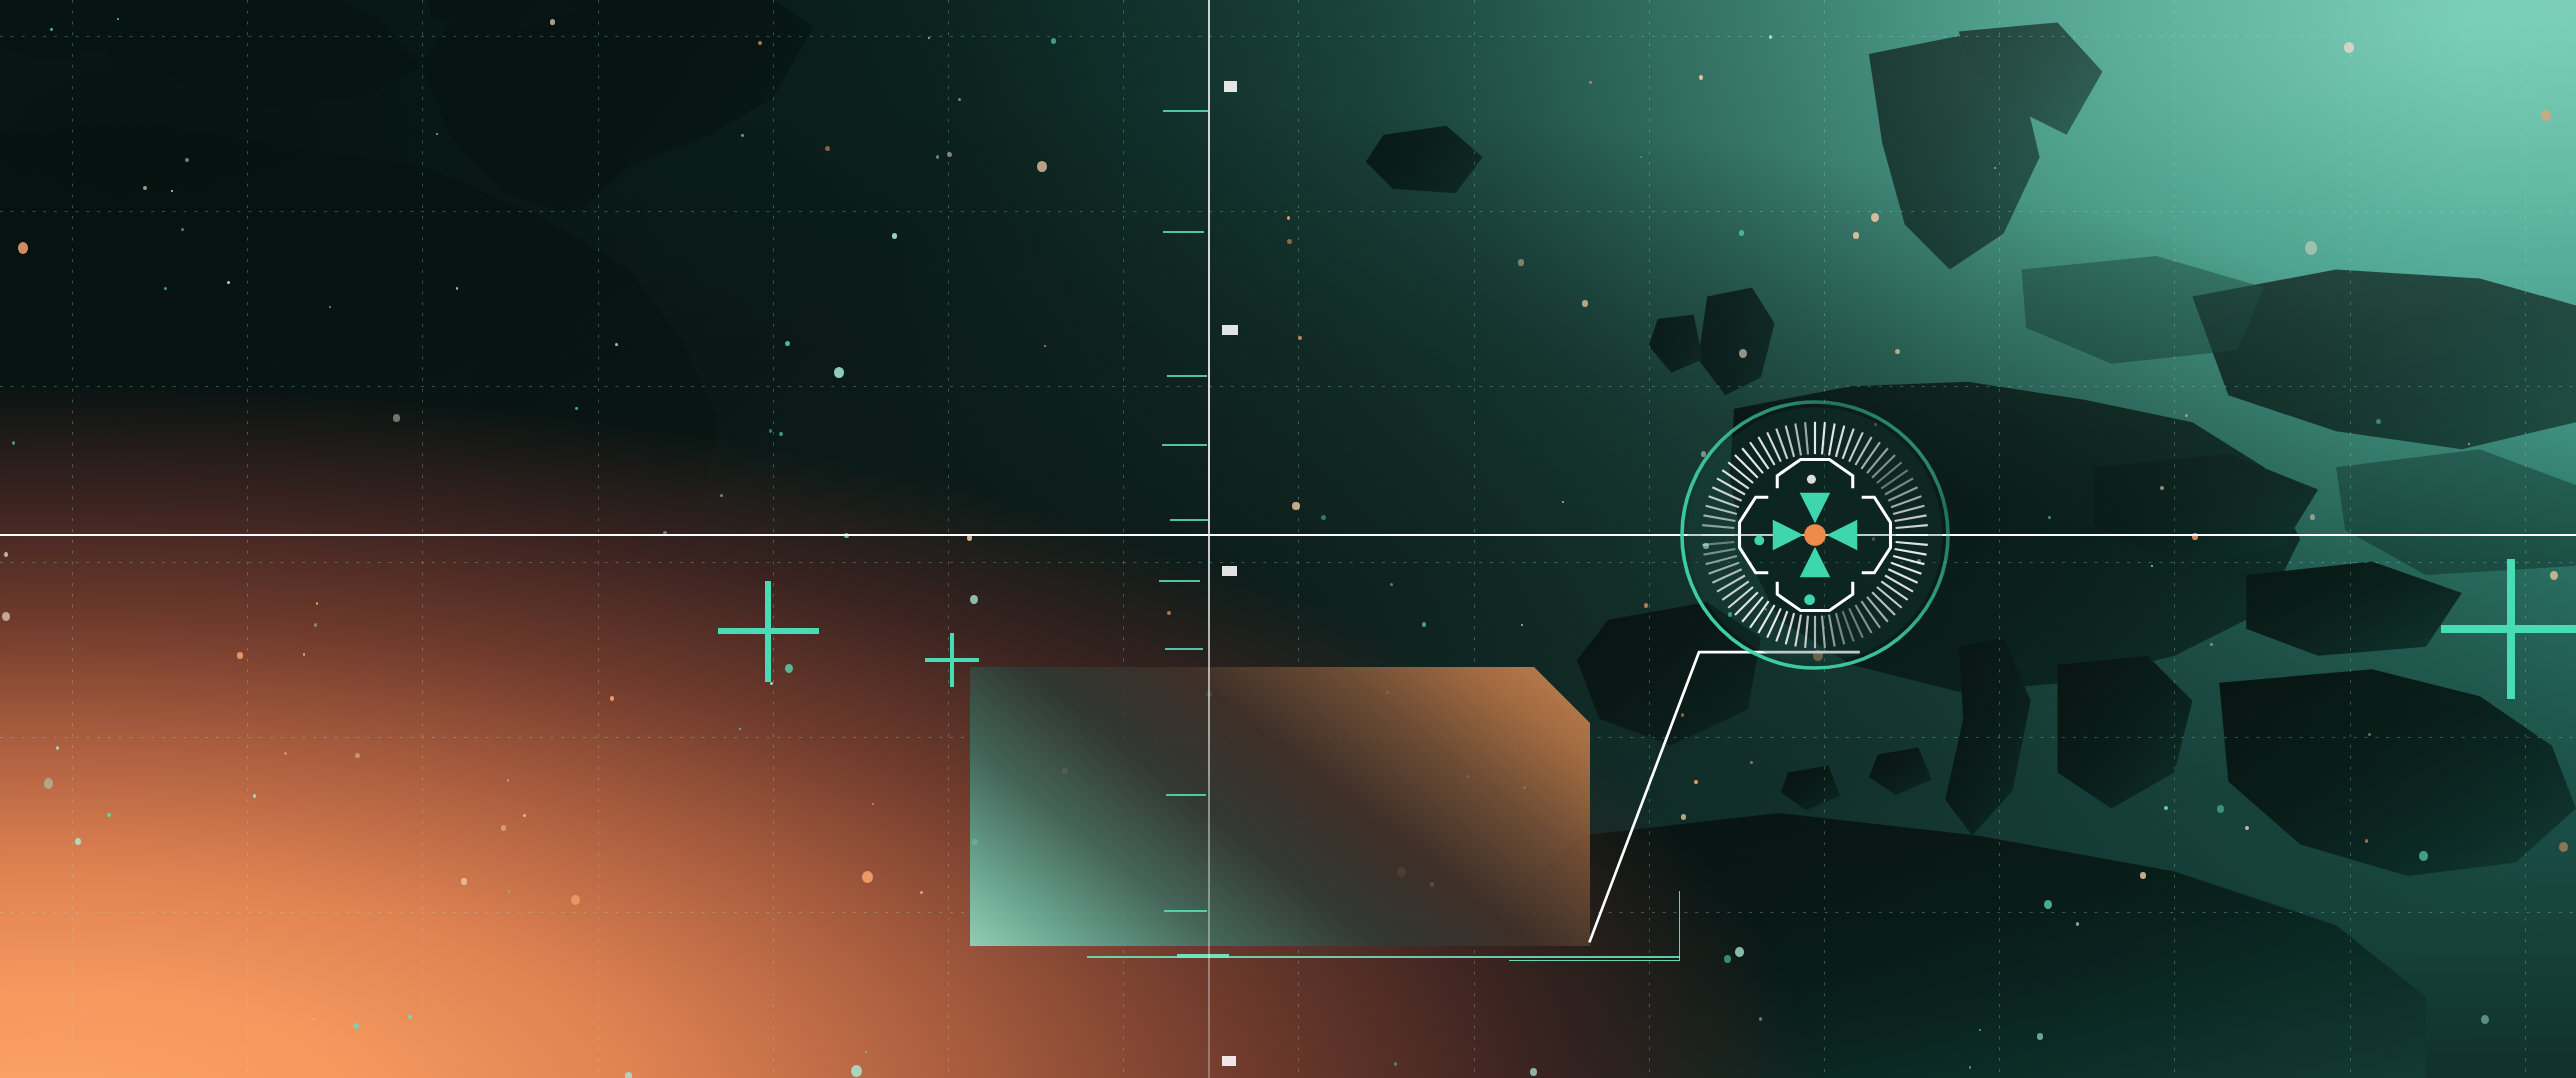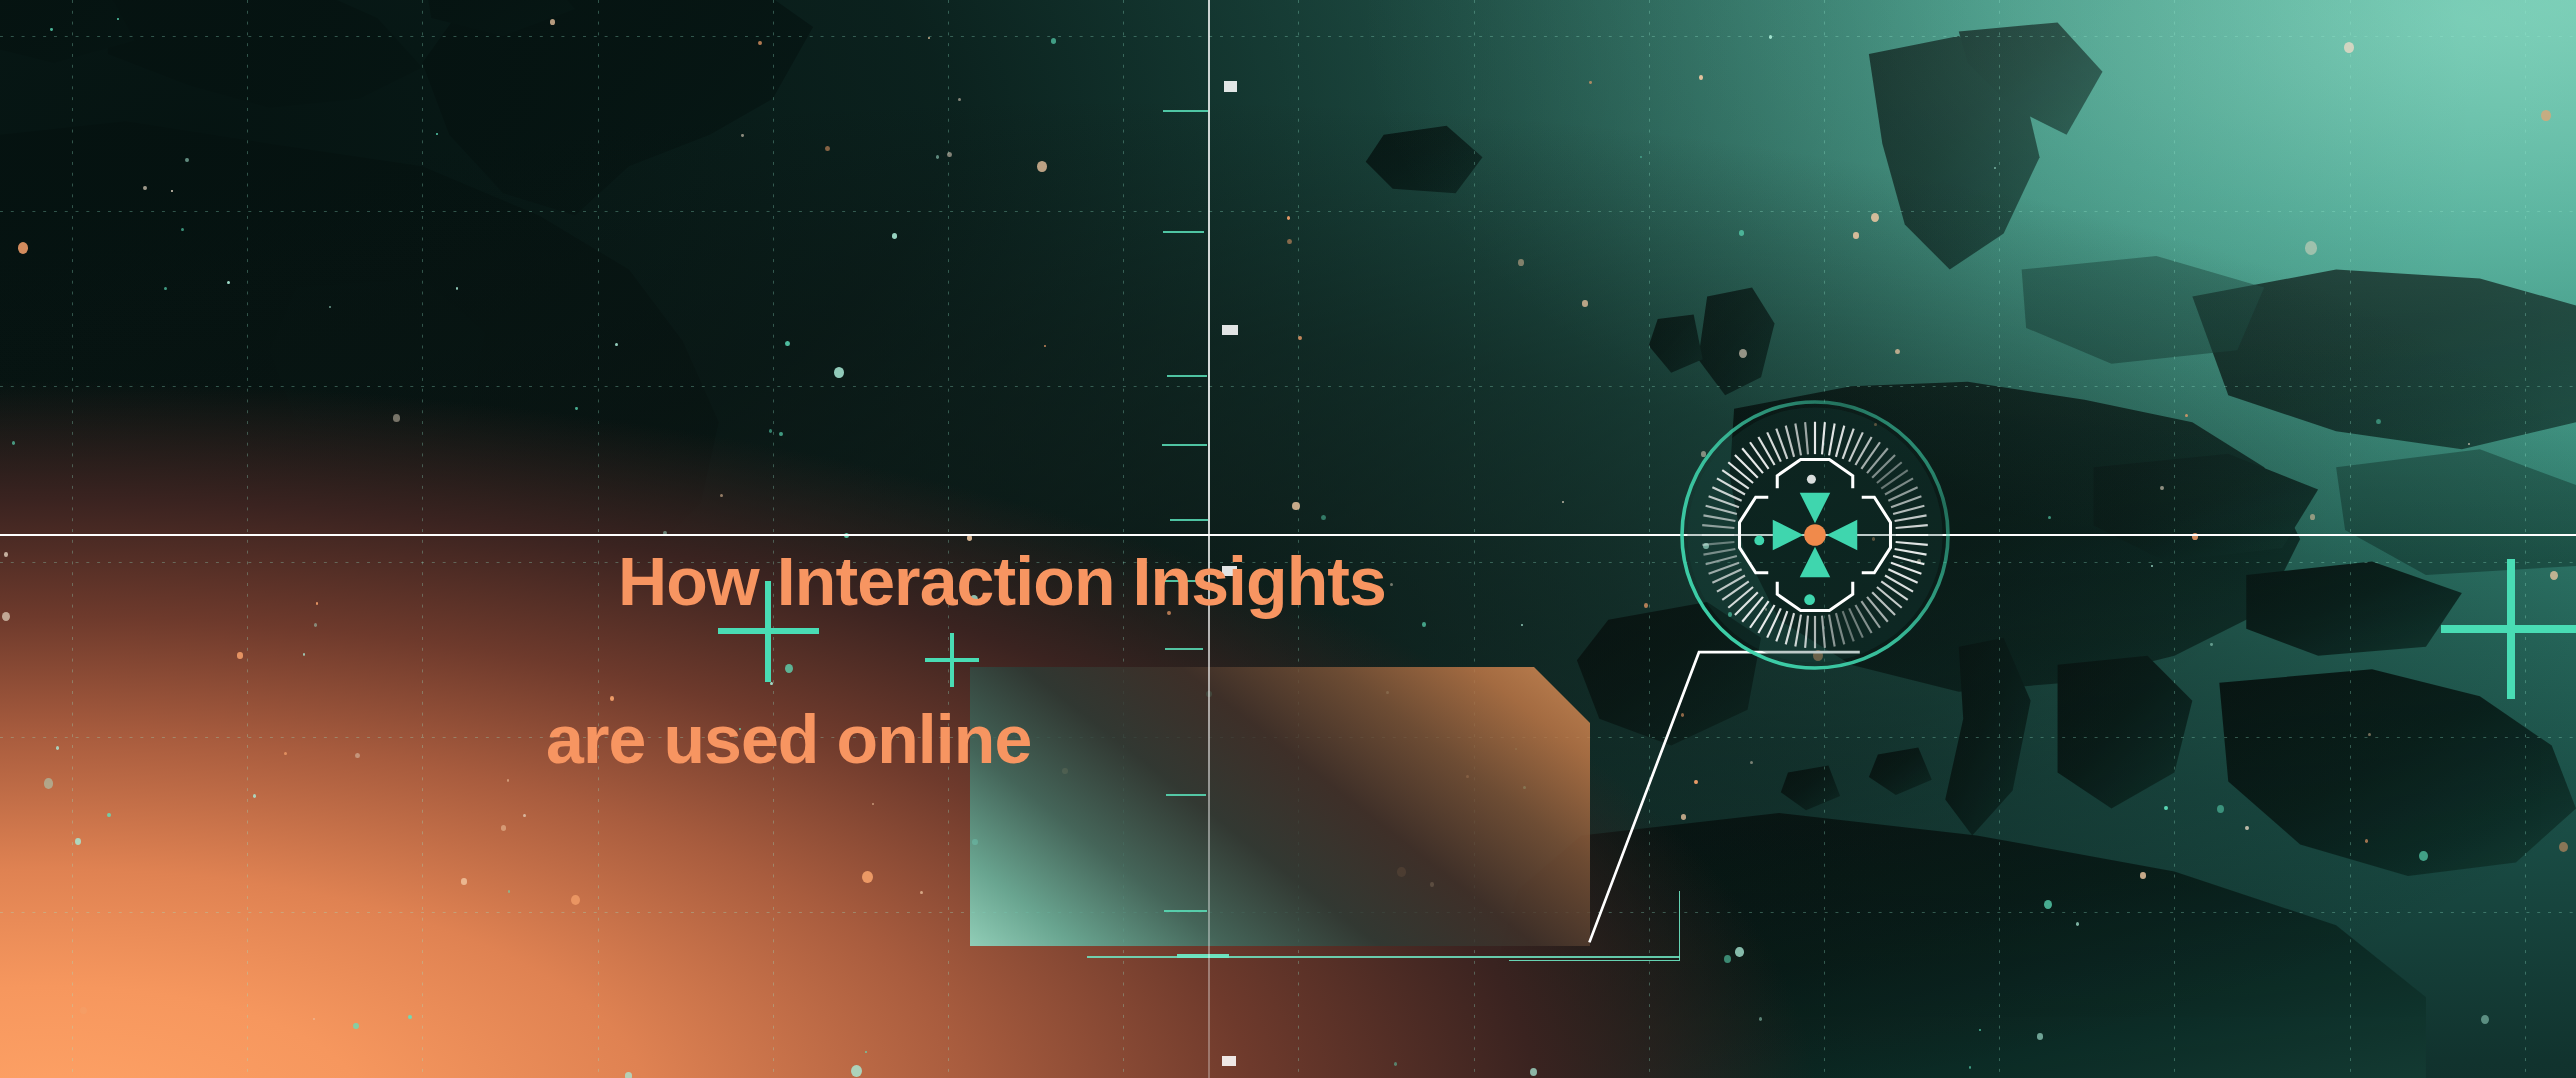--- a/index.html
+++ b/index.html
@@ -483,18 +483,16 @@
         <div class="h" style="left: 0px; top: 25px; width: 100%; height: 3.6px;"></div>
         <div class="v" style="top: 0px; left: 25px; height: 100%; width: 3.6px;"></div>
       </div>
       <div class="cross" style="left: 2441px; top: 559px; width: 140px; height: 140px;">
         <div class="h" style="left: 0px; top: 66px; width: 100%; height: 8px;"></div>
         <div class="v" style="top: 0px; left: 66px; height: 100%; width: 8px;"></div>
       </div>
     </div>
 
   <div class="title" id="heroTitle" style="left: 546px; top: 463px; color: rgb(247, 149, 97);">
-    <span>How Interaction Insights</span>
-    <span class="l2">are used online</span>
   </div>
 
 </div>
 
 
 </body></html>

